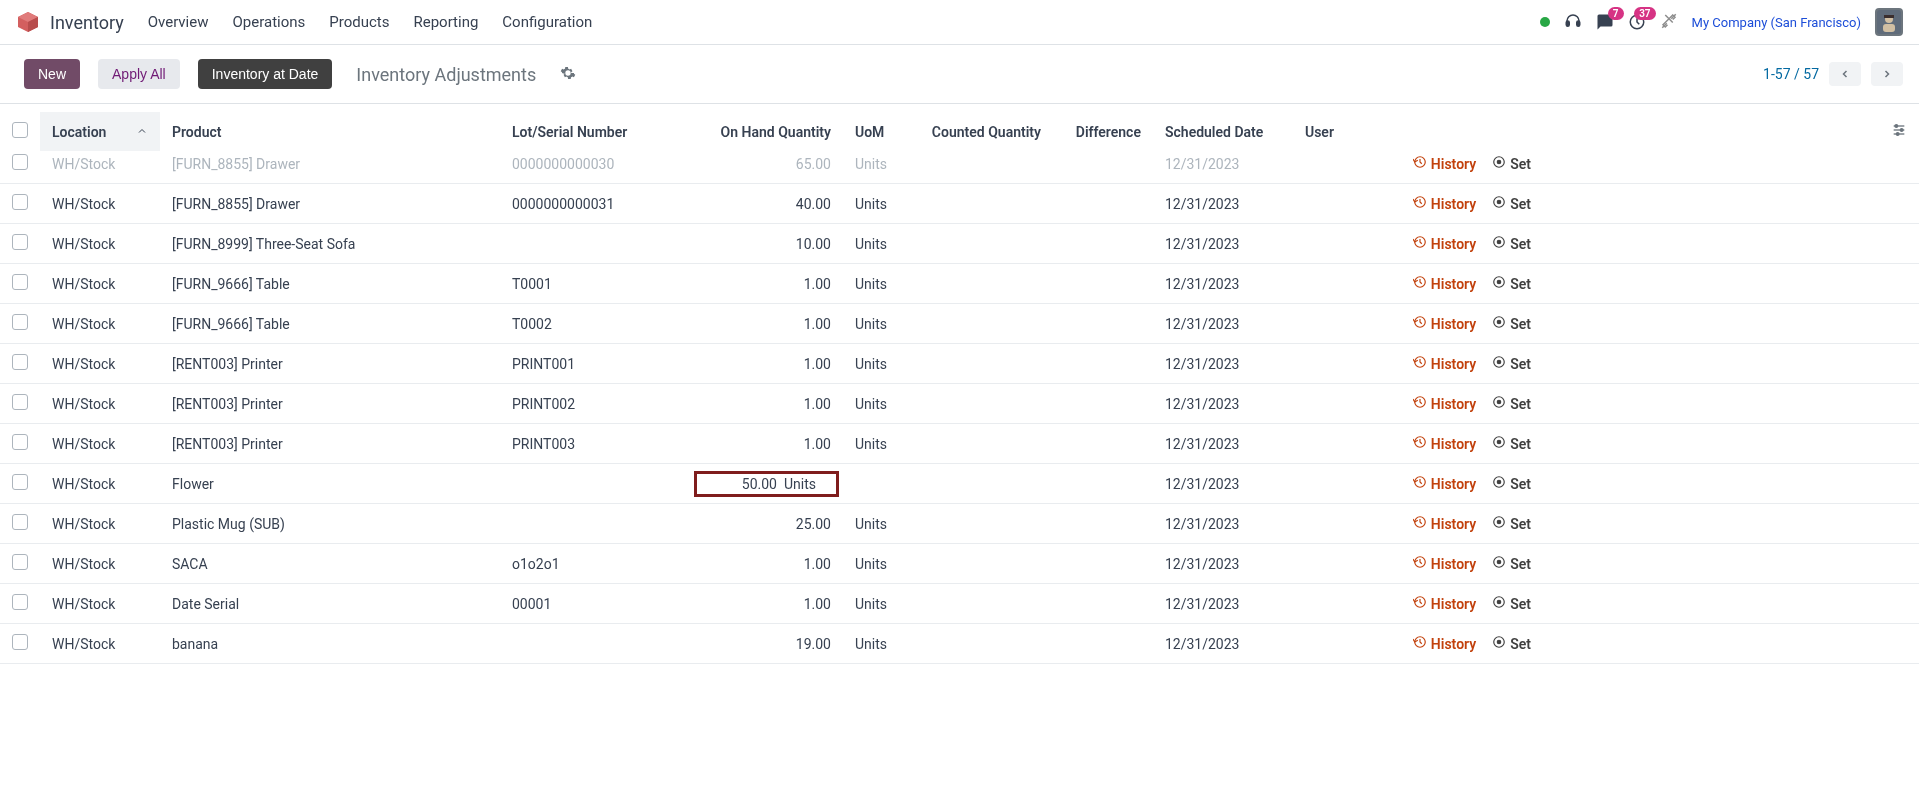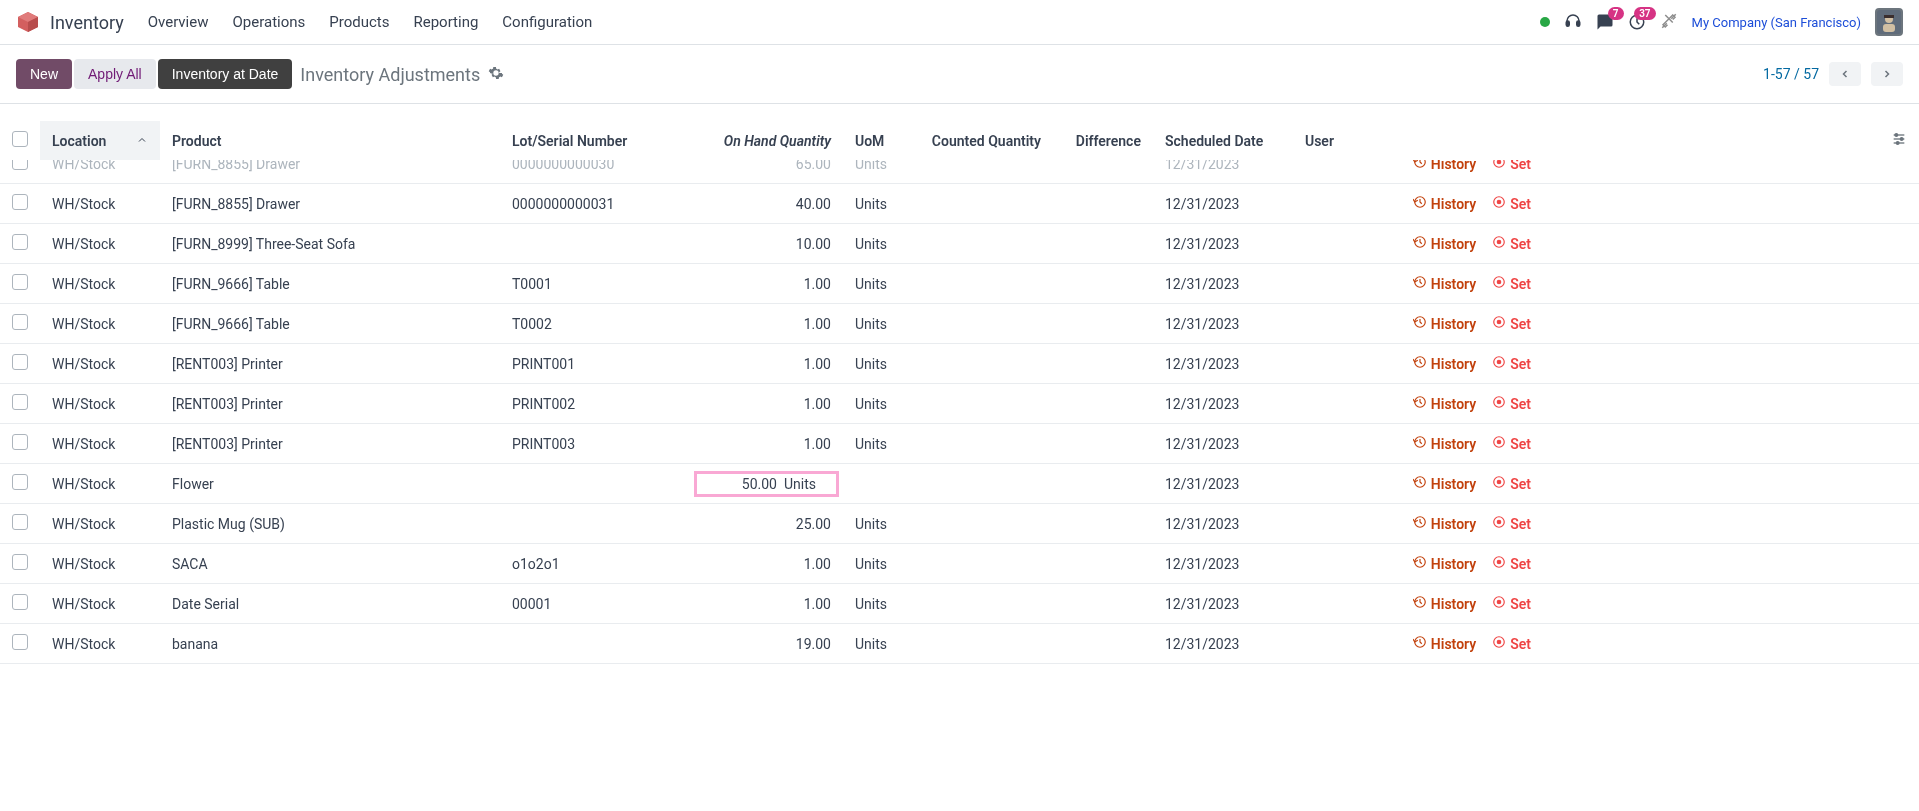--- a/index.html
+++ b/index.html
@@ -10,61 +10,61 @@
     .app-name { font-size: 18px; color: #374151; margin-right: 24px; }
     .topnav { display: flex; gap: 24px; }
     .topnav a { color: #374151; text-decoration: none; font-size: 15px; cursor: pointer; }
     .topbar-right { margin-left: auto; display: flex; align-items: center; gap: 14px; }
     .status-dot { width: 10px; height: 10px; border-radius: 50%; background: #28a745; }
     .badge-wrap { position: relative; display: inline-flex; }
     .badge { position: absolute; top: -6px; right: -10px; background: #d63384; color: #fff; font-size: 10px; border-radius: 10px; padding: 1px 5px; font-weight: 600; }
     .company-name { font-size: 13px; color: #1d4ed8; }
     .avatar { width: 28px; height: 28px; border-radius: 4px; background: #6c757d; display: inline-flex; align-items: center; justify-content: center; }
     
-    .actionbar { display: flex; align-items: center; padding: 14px 16px; gap: 2px; }
+    .actionbar { display: flex; align-items: center; padding: 14px 16px; gap: 18px; margin-left: 8px; }
     .btn { padding: 7px 14px; border: none; border-radius: 4px; font-size: 14px; cursor: pointer; font-weight: 500; }
     .btn-primary { background: #714B67; color: #fff; }
     .btn-secondary { background: #e7e9ed; color: #701a75; }
     .btn-dark { background: #404040; color: #fff; }
     .breadcrumb-title { font-size: 18px; color: #6c757d; margin-left: 6px; }
     .gear { color: #6c757d; cursor: pointer; margin-left: 6px; }
     .searchbox { margin-left: 40px; display: flex; border: 1px solid #ced4da; border-radius: 4px; overflow: hidden; }
     .searchbox .search-input { border: none; padding: 8px 12px; width: 420px; outline: none; font-size: 14px; }
     .searchbox .search-prefix { padding: 8px 8px 8px 12px; color: #6c757d; display: flex; align-items: center; }
     .searchbox .dropdown-toggle { border-left: 1px solid #ced4da; padding: 8px 12px; cursor: pointer; color: #374151; }
     .actionbar-right { margin-left: auto; display: flex; align-items: center; gap: 10px; }
     .pager-info { font-size: 14px; color: #0369a1; }
     .pager-btn { background: #f1f3f5; border: none; padding: 6px 10px; border-radius: 4px; cursor: pointer; }
     .pager-btn svg { display: block; }
     
     .table-wrap { position: relative; overflow-x: auto; border-top: 1px solid #dee2e6; }
     table { width: 100%; border-collapse: collapse; }
-    thead th { position: sticky; top: 17px; background: #fff; border-bottom: 1px solid #dee2e6; text-align: left; padding: 10px 12px; font-weight: 600; font-size: 14px; color: #374151; white-space: nowrap; }
+    thead th { position: sticky; top: 8px; background: #fff; border-bottom: 1px solid #dee2e6; text-align: left; padding: 10px 12px; font-weight: 600; font-size: 14px; color: #374151; white-space: nowrap; }
     th.col-location { background: #f1f3f5; }
     th .sort-chevron { float: right; }
     tbody tr { border-bottom: 1px solid #e9ecef; }
     tbody td { padding: 10px 12px; font-size: 14px; vertical-align: middle; white-space: nowrap; }
     .row-actions { display: flex; gap: 16px; justify-content: flex-end; align-items: center; }
-    .link-action { color: #ef4444; font-weight: 600; cursor: pointer; text-decoration: none; display: inline-flex; align-items: center; gap: 4px; }
+    .link-action { color: #404040; font-weight: 600; cursor: pointer; text-decoration: none; display: inline-flex; align-items: center; gap: 4px; }
     .link-history { color: #c2410c; font-weight: 600; cursor: pointer; display: inline-flex; align-items: center; gap: 4px; }
     td.num { text-align: right; }
     td.col-counted, td.col-diff, td.col-user { }
     .checkbox { width: 16px; height: 16px; border: 1px solid #adb5bd; border-radius: 3px; display: inline-block; cursor: pointer; }
-    .highlight-box { border: 3px solid #f9a8d4; padding: 2px 20px; display: inline-block; }
+    .highlight-box { border: 3px solid #7f1d1d; padding: 2px 20px; display: inline-block; }
     th.col-onhand, td.num { text-align: right; }
     th.col-settings { text-align: right; }
     .settings-icon { cursor: pointer; color: #6c757d; }
     .cut-row td { color: #adb5bd; }
     
     
     th.col-check, td.col-check { width: 40px; text-align: center; }
     th.col-location { width: 120px; }
     th.col-product { width: 340px; }
     th.col-lot { width: 190px; }
-    th.col-onhand { width: 130px; font-style: italic; }
+    th.col-onhand { width: 130px; }
     th.col-uom { width: 60px; }
     th.col-counted { width: 150px; text-align: right; }
     th.col-diff { width: 100px; text-align: right; }
     th.col-date { width: 140px; }
     th.col-user { width: 70px; }
     th.col-actions { width: 180px; }
   </style>
 </head>
 <body>
 

